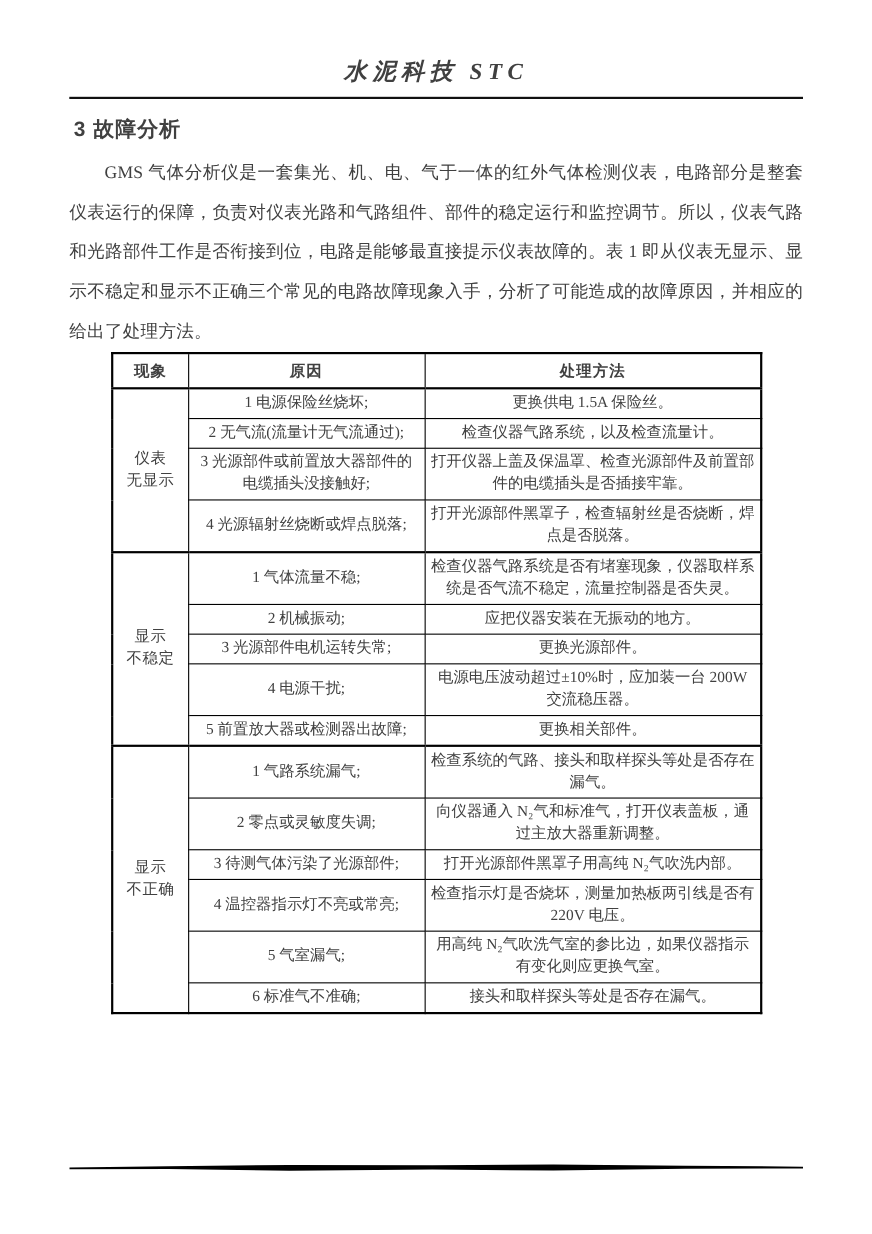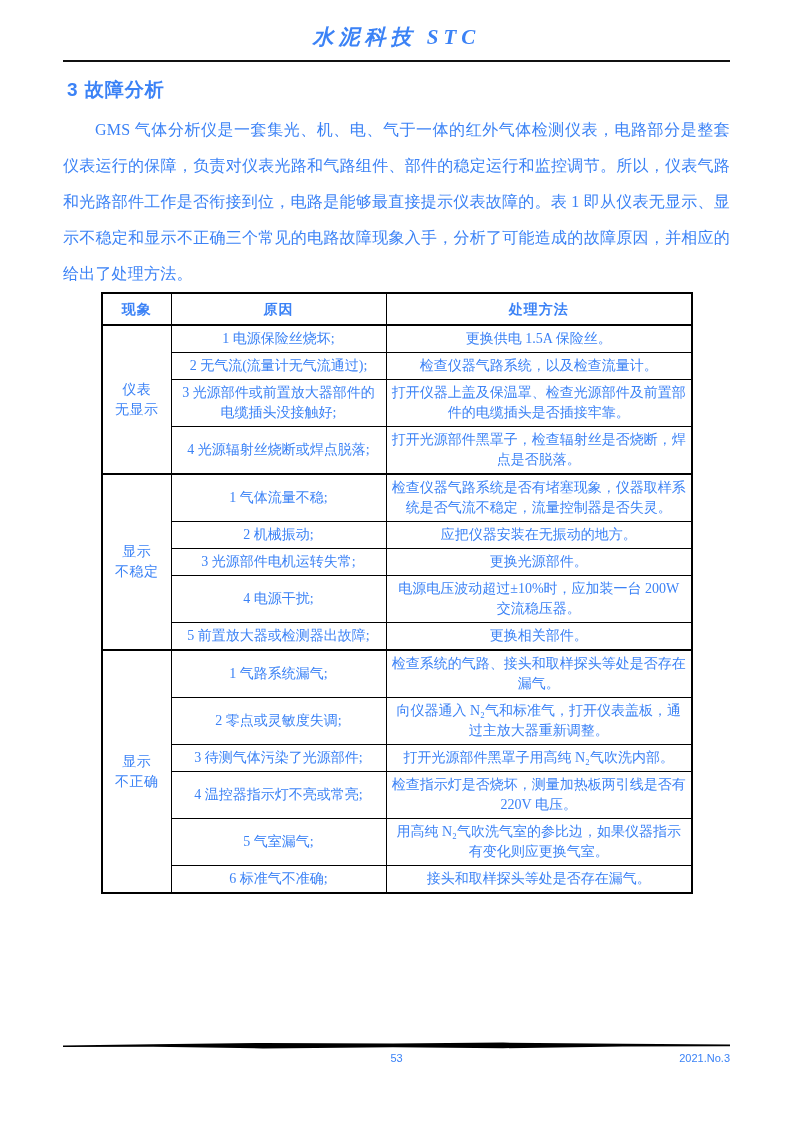--- a/index.html
+++ b/index.html
@@ -1,24 +1,24 @@
 <!DOCTYPE html>
 <html><head>
 <meta charset="utf-8">
 <style>
   html,body{margin:0;padding:0;background:#e8e8e8;}
   .page{
     position:relative;
     width:793px;height:1122px;
     background:#ffffff;
     box-sizing:border-box;
-    padding:20px 63px 0 63px;
+    padding:48px 63px 0 63px;
     overflow:hidden;
     font-family:"Liberation Serif","DejaVu Serif",serif;
-    color:#3b82f6;
+    color:#404040;
   }
   
   .journal-title{
     text-align:center;
     font-style:italic;
     font-weight:600;
     font-size:21px;
     letter-spacing:5px;
     height:34px;
     line-height:34px;
@@ -194,19 +194,15 @@
         <td class="treatment">接头和取样探头等处是否存在漏气。</td>
       </tr>
     </tbody>
   </table>
 
 
   <div class="footer">
     <svg class="footer-rule-svg" viewBox="0 0 667 8" preserveAspectRatio="none">
       <polygon fill="#000" points="0,3.4 90,2.2 200,1.0 330,1.4 440,0.6 560,1.8 667,2.6 667,4.2 560,4.6 440,6.2 330,5.2 200,6.4 90,4.8 0,4.9"></polygon>
     </svg>
-    <div class="footer-row">
-      <span class="page-number">53</span>
-      <span class="issue-number">2021.No.3</span>
-    </div>
   </div>
 
 </div>
 
 </body></html>

